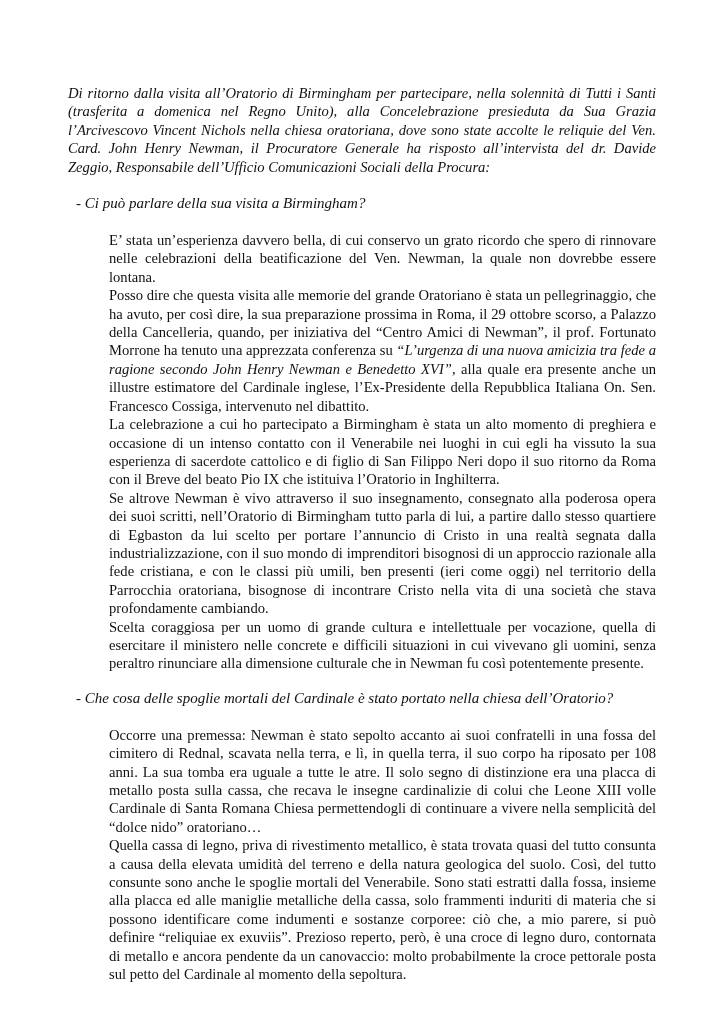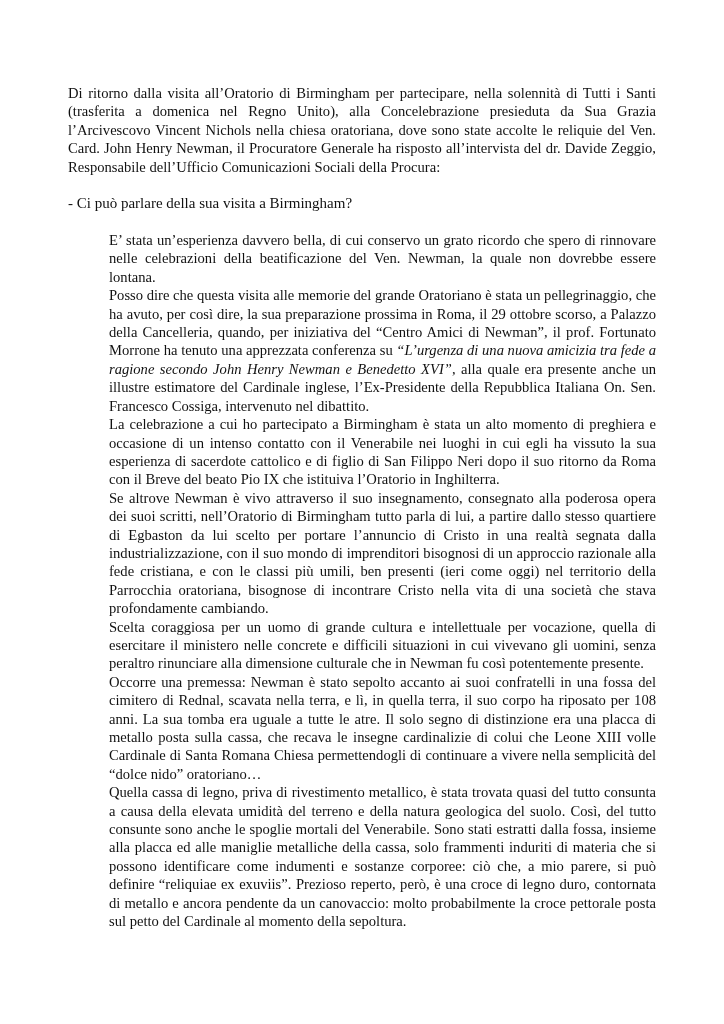--- a/index.html
+++ b/index.html
@@ -1,21 +1,21 @@
 <!DOCTYPE html>
 <html><head>
 <meta charset="utf-8">
 <style>
   html, body { margin:0; padding:0; background:#ffffff; }
   body { width:724px; height:1024px; overflow:hidden; position:relative;
          font-family:"Liberation Serif", "DejaVu Serif", serif; color:#111; }
   .page { position:absolute; left:68px; top:84px; width:588px; }
   .title { text-align:center; font-weight:bold; font-size:18px; line-height:22px; margin:0 0 18px 0; }
-  .intro { font-size:14.6px; line-height:18.4px; text-align:justify; margin:0; }
-  .question { font-size:15px; line-height:19px; margin:18px 0 18px 0; }
+  .intro { font-size:14.6px; line-height:18.4px; text-align:justify; margin:0;font-style:italic; }
+  .question { font-style:italic; font-size:15px; line-height:19px; margin:18px 0 18px 8px; }
   .answer { margin-left:41px; }
   .answer p { font-size:14.6px; line-height:18.4px; text-align:justify; margin:0; }
   .q2 { margin-top:16px; }
 </style>
 </head>
 <body>
 
 <div class="page">
 
   <p class="intro">Di ritorno dalla visita all’Oratorio di Birmingham per partecipare, nella solennità di Tutti i Santi (trasferita a domenica nel Regno Unito), alla Concelebrazione presieduta da Sua Grazia l’Arcivescovo Vincent Nichols nella chiesa oratoriana, dove sono state accolte le reliquie del Ven. Card. John Henry Newman, il Procuratore Generale ha risposto all’intervista del dr. Davide Zeggio, Responsabile dell’Ufficio Comunicazioni Sociali della Procura:</p>
@@ -25,18 +25,19 @@
     <div class="answer">
       <p>E’ stata un’esperienza davvero bella, di cui conservo un grato ricordo che spero di rinnovare nelle celebrazioni della beatificazione del Ven. Newman, la quale non dovrebbe essere lontana.</p>
       <p><span>Posso dire che questa visita alle memorie del grande Oratoriano è stata un pellegrinaggio, che ha avuto, per così dire, la sua preparazione prossima in Roma, il 29 ottobre scorso, a Palazzo della Cancelleria, quando, per iniziativa del “Centro Amici di Newman”, il prof. Fortunato Morrone ha tenuto una apprezzata conferenza su </span><i>“L’urgenza di una nuova amicizia tra fede a ragione secondo John Henry Newman e Benedetto XVI”</i><span>, alla quale era presente anche un illustre estimatore del Cardinale inglese, l’Ex-Presidente della Repubblica Italiana On. Sen. Francesco Cossiga, intervenuto nel dibattito.</span></p>
       <p>La celebrazione a cui ho partecipato a Birmingham è stata un alto momento di preghiera e occasione di un intenso contatto con il Venerabile nei luoghi in cui egli ha vissuto la sua esperienza di sacerdote cattolico e di figlio di San Filippo Neri dopo il suo ritorno da Roma con il Breve del beato Pio IX che istituiva l’Oratorio in Inghilterra.</p>
       <p>Se altrove Newman è vivo attraverso il suo insegnamento, consegnato alla poderosa opera dei suoi scritti, nell’Oratorio di Birmingham tutto parla di lui, a partire dallo stesso quartiere di Egbaston da lui scelto per portare l’annuncio di Cristo in una realtà segnata dalla industrializzazione, con il suo mondo di imprenditori bisognosi di un approccio razionale alla fede cristiana, e con le classi più umili, ben presenti (ieri come oggi) nel territorio della Parrocchia oratoriana, bisognose di incontrare Cristo nella vita di una società che stava profondamente cambiando.</p>
       <p>Scelta coraggiosa per un uomo di grande cultura e intellettuale per vocazione, quella di esercitare il ministero nelle concrete e difficili situazioni in cui vivevano gli uomini, senza peraltro rinunciare alla dimensione culturale che in Newman fu così potentemente presente.</p>
     </div>
   </div>
 
   <div>
+    <p class="question q2">- Che cosa delle spoglie mortali del Cardinale è stato portato nella chiesa dell’Oratorio?</p>
     <div class="answer">
       <p>Occorre una premessa: Newman è stato sepolto accanto ai suoi confratelli in una fossa del cimitero di Rednal, scavata nella terra, e lì, in quella terra, il suo corpo ha riposato per 108 anni. La sua tomba era uguale a tutte le atre. Il solo segno di distinzione era una placca di metallo posta sulla cassa, che recava le insegne cardinalizie di colui che Leone XIII volle Cardinale di Santa Romana Chiesa permettendogli di continuare a vivere nella semplicità del “dolce nido” oratoriano…</p>
       <p>Quella cassa di legno, priva di rivestimento metallico, è stata trovata quasi del tutto consunta a causa della elevata umidità del terreno e della natura geologica del suolo. Così, del tutto consunte sono anche le spoglie mortali del Venerabile. Sono stati estratti dalla fossa, insieme alla placca ed alle maniglie metalliche della cassa, solo frammenti induriti di materia che si possono identificare come indumenti e sostanze corporee: ciò che, a mio parere, si può definire “reliquiae ex exuviis”. Prezioso reperto, però, è una croce di legno duro, contornata di metallo e ancora pendente da un canovaccio: molto probabilmente la croce pettorale posta sul petto del Cardinale al momento della sepoltura.</p>
     </div>
   </div>
 </div>
 
 </body></html>

